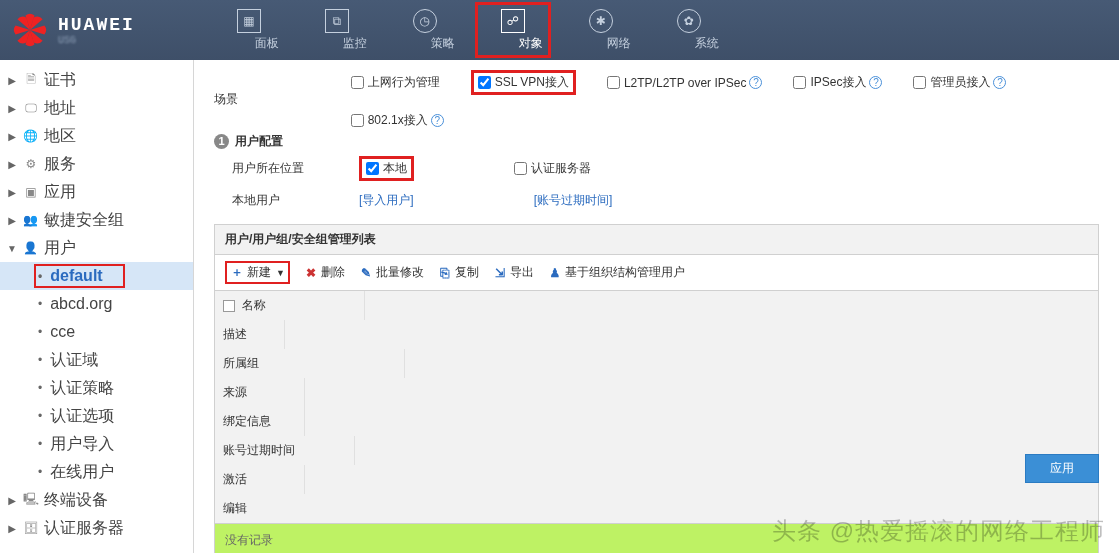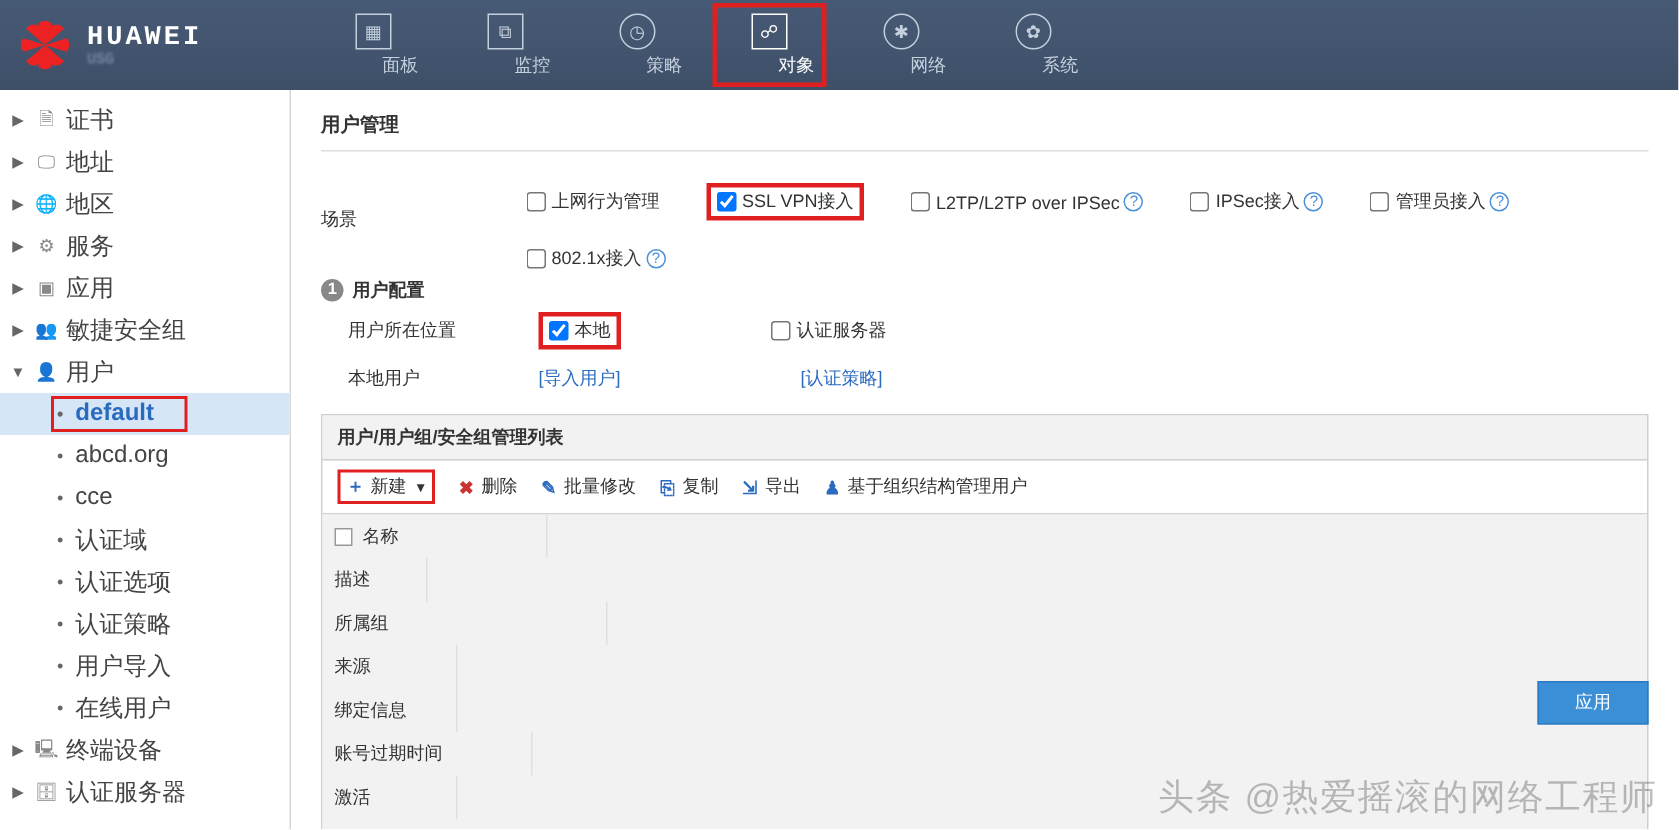--- a/index.html
+++ b/index.html
@@ -26,21 +26,21 @@
 .tree-label { font-size: 16px; }
 .tree-item.child { padding-left: 38px; }
 .tree-item.child::before { content: "•"; color: #666; margin-right: 8px; }
 .tree-item.selected { background: #d6e6f7; color: #2b6bbf; font-weight: bold; }
 .red-box-side { position: absolute; border: 2px solid #e02020; pointer-events:none; }
 
 .content { flex: 1; padding: 10px 20px 10px 20px; position: relative; overflow: hidden; }
 .page-title { font-size: 13px; font-weight: bold; padding: 4px 0 8px 0; border-bottom: 1px solid #ddd; margin-bottom: 10px; }
 .form-row { display: flex; align-items: center; min-height: 28px; margin-bottom: 4px; }
 .form-label { width: 145px; color: #333; }
-.check-opts { display:flex; flex-wrap:wrap; gap:17px;margin-top:11px; }
+.check-opts { display:flex; flex-wrap:wrap; gap:17px; }
 .chk { display:inline-flex; align-items:center; margin-right:14px; white-space:nowrap; }
 .chk input { margin-right:4px; }
 .help-icon { display:inline-block; width:13px; height:13px; border-radius:50%; border:1px solid #4a90d9; color:#4a90d9; font-size:10px; line-height:12px; text-align:center; margin-left:3px; }
 .section-head { display:flex; align-items:center; font-weight:bold; margin:4px 0; }
 .circle-num { display:inline-block; width:15px; height:15px; border-radius:50%; background:#888; color:#fff; font-size:11px; line-height:15px; text-align:center; margin-right:6px; }
 .link { color:#2b6bbf; cursor:pointer; }
 .red-box { border:3px solid #e02020; padding:1px 4px; display:inline-flex; align-items:flex-start; }
 
 .table-wrap { border:1px solid #d0d0d0; margin-top:10px; }
 .table-title { background:#f2f2f2; padding:6px 10px; font-weight:bold; border-bottom:1px solid #d0d0d0; }
@@ -153,45 +153,44 @@
     <div class="tree-item child">
         <span class="tree-label">abcd.org</span>
       </div>
     <div class="tree-item child">
         <span class="tree-label">cce</span>
       </div>
     <div class="tree-item child">
         <span class="tree-label">认证域</span>
       </div>
     <div class="tree-item child">
+        <span class="tree-label">认证策略</span>
+      </div>
+    <div class="tree-item child">
         <span class="tree-label">认证选项</span>
-      </div>
-    <div class="tree-item child">
-        <span class="tree-label">认证策略</span>
       </div>
     <div class="tree-item child">
         <span class="tree-label">用户导入</span>
       </div>
     <div class="tree-item child">
         <span class="tree-label">在线用户</span>
       </div>
     <div class="tree-item">
         <span class="tree-arrow">▶</span>
         <span class="tree-icon">🖳</span>
         <span class="tree-label">终端设备</span>
       </div>
     <div class="tree-item">
         <span class="tree-arrow">▶</span>
         <span class="tree-icon">🗄</span>
         <span class="tree-label">认证服务器</span>
       </div>
   </div>
 
   <div class="content">
-    <div class="page-title">用户管理</div>
 
     <div class="form-row">
       <div class="form-label">场景</div>
       <div class="check-opts">
         <label class="chk">
             <input type="checkbox" style="">
             <span>上网行为管理</span>
           </label>
         <span class="red-box">
             <label class="chk" style="margin:0">
@@ -237,21 +236,21 @@
         </span>
       <label class="chk">
           <input type="checkbox" style="">
           <span>认证服务器</span>
         </label>
     </div>
 
     <div class="form-row">
       <div class="form-label" style="padding-left:18px">本地用户</div>
       <span class="link" style="margin-right:120px">[导入用户]</span>
-      <span class="link">[认证策略]</span>
+      <span class="link">[账号过期时间]</span>
     </div>
 
     <div class="table-wrap">
       <div class="table-title">用户/用户组/安全组管理列表</div>
       <div class="toolbar">
         <span class="red-box-btn"><span class="tool-btn">
               <span class="tool-icon">＋</span>
               <span>新建</span>
               <span style="font-size:9px;margin-left:2px">▼</span>
             </span></span>

